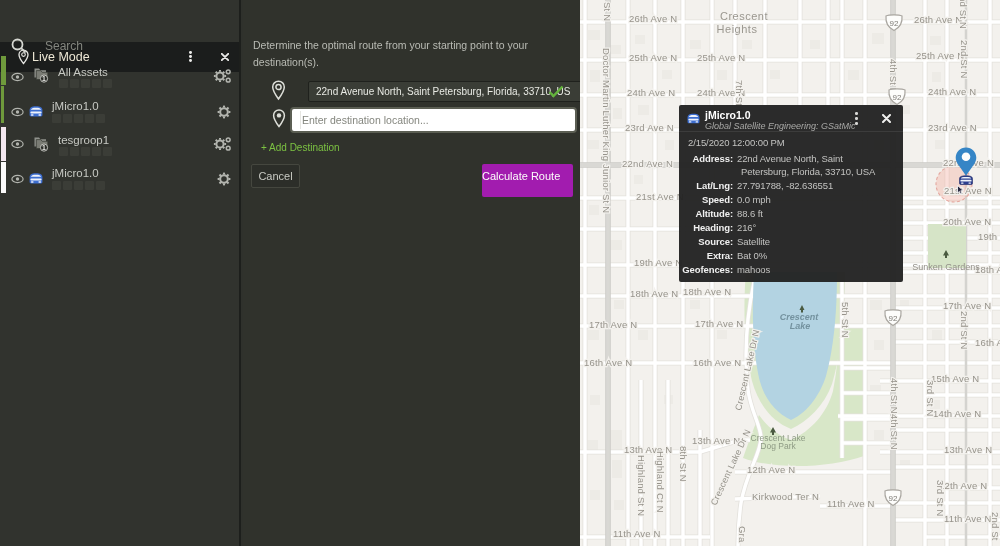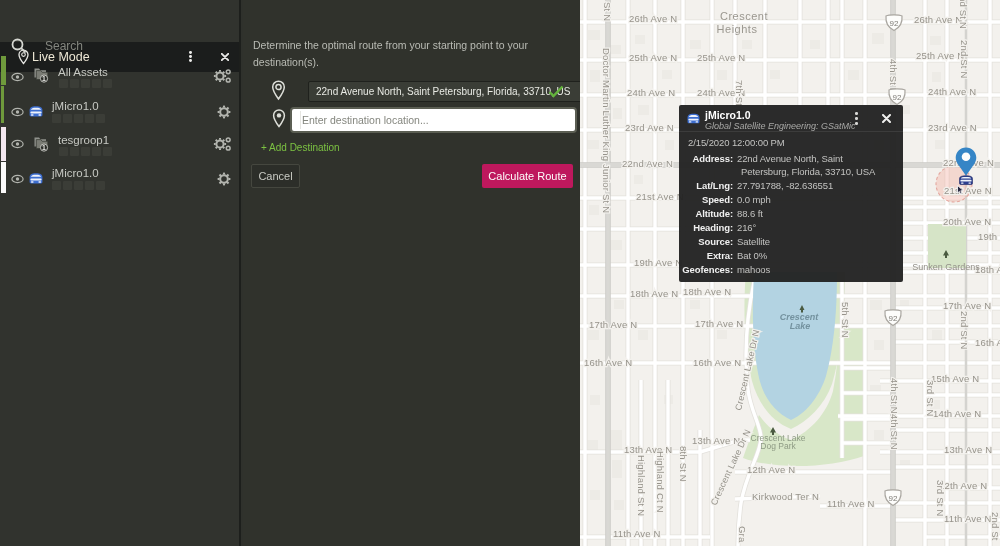--- a/index.html
+++ b/index.html
@@ -31,23 +31,23 @@
     color:#e8eae4; font-size:10px; line-height:20px; padding-left:7px; padding-right:24px;
     white-space:nowrap; overflow:hidden; }
   .inp2 { position:absolute; left:47px; top:107px; width:287px; height:26px;
     background:#ffffff; border:2px solid #5b5e53; border-radius:4px;
     color:#84867e; font-size:10.5px; line-height:23px; padding-left:10px; }
   .cursorbar { position:absolute; left:57px; top:111px; width:1px; height:18px; background:#e6e6e2; }
   #addDest { position:absolute; left:18px; top:142px; font-size:10px; color:#7cc242; }
   #btnCancel { position:absolute; left:8px; top:164px; width:49px; height:24px;
     background:#2c2e29; border:1px solid #45473f; border-radius:2px;
     color:#c9cbc4; font-size:11px; text-align:center; line-height:22px; }
-  #btnCalc { position:absolute; left:239px; top:164px; width:91px; height:24px;
-    background:#be185d; border-radius:2px; color:#fdfdfb; font-size:11px;
-    text-align:center; line-height:24px; }
+  #btnCalc { position:absolute; left:239px; top:164px; width:91px; height:33px;
+    background:#a21caf; border-radius:2px; color:#fdfdfb; font-size:11px;
+    text-align:left; line-height:24px; }
   
   #map { position:absolute; left:580px; top:0; width:420px; height:546px; background:#0ea5e9; }
   
   #pop { position:absolute; left:679px; top:105px; width:224px; height:177px;
     background:rgba(34,34,34,0.96); color:#ddd; border-radius:2px; }
   #pop .hd { position:absolute; left:0; top:0; width:100%; height:27px;
     border-bottom:1px solid #3c3c3c; }
   #pop .t1 { position:absolute; left:26px; top:4px; font-size:10.5px; font-weight:bold; color:#fff; }
   #pop .t2 { position:absolute; left:26px; top:16px; font-size:9px; color:#a9a9a7;
     width:150px; white-space:nowrap; overflow:hidden;font-style:italic; }

